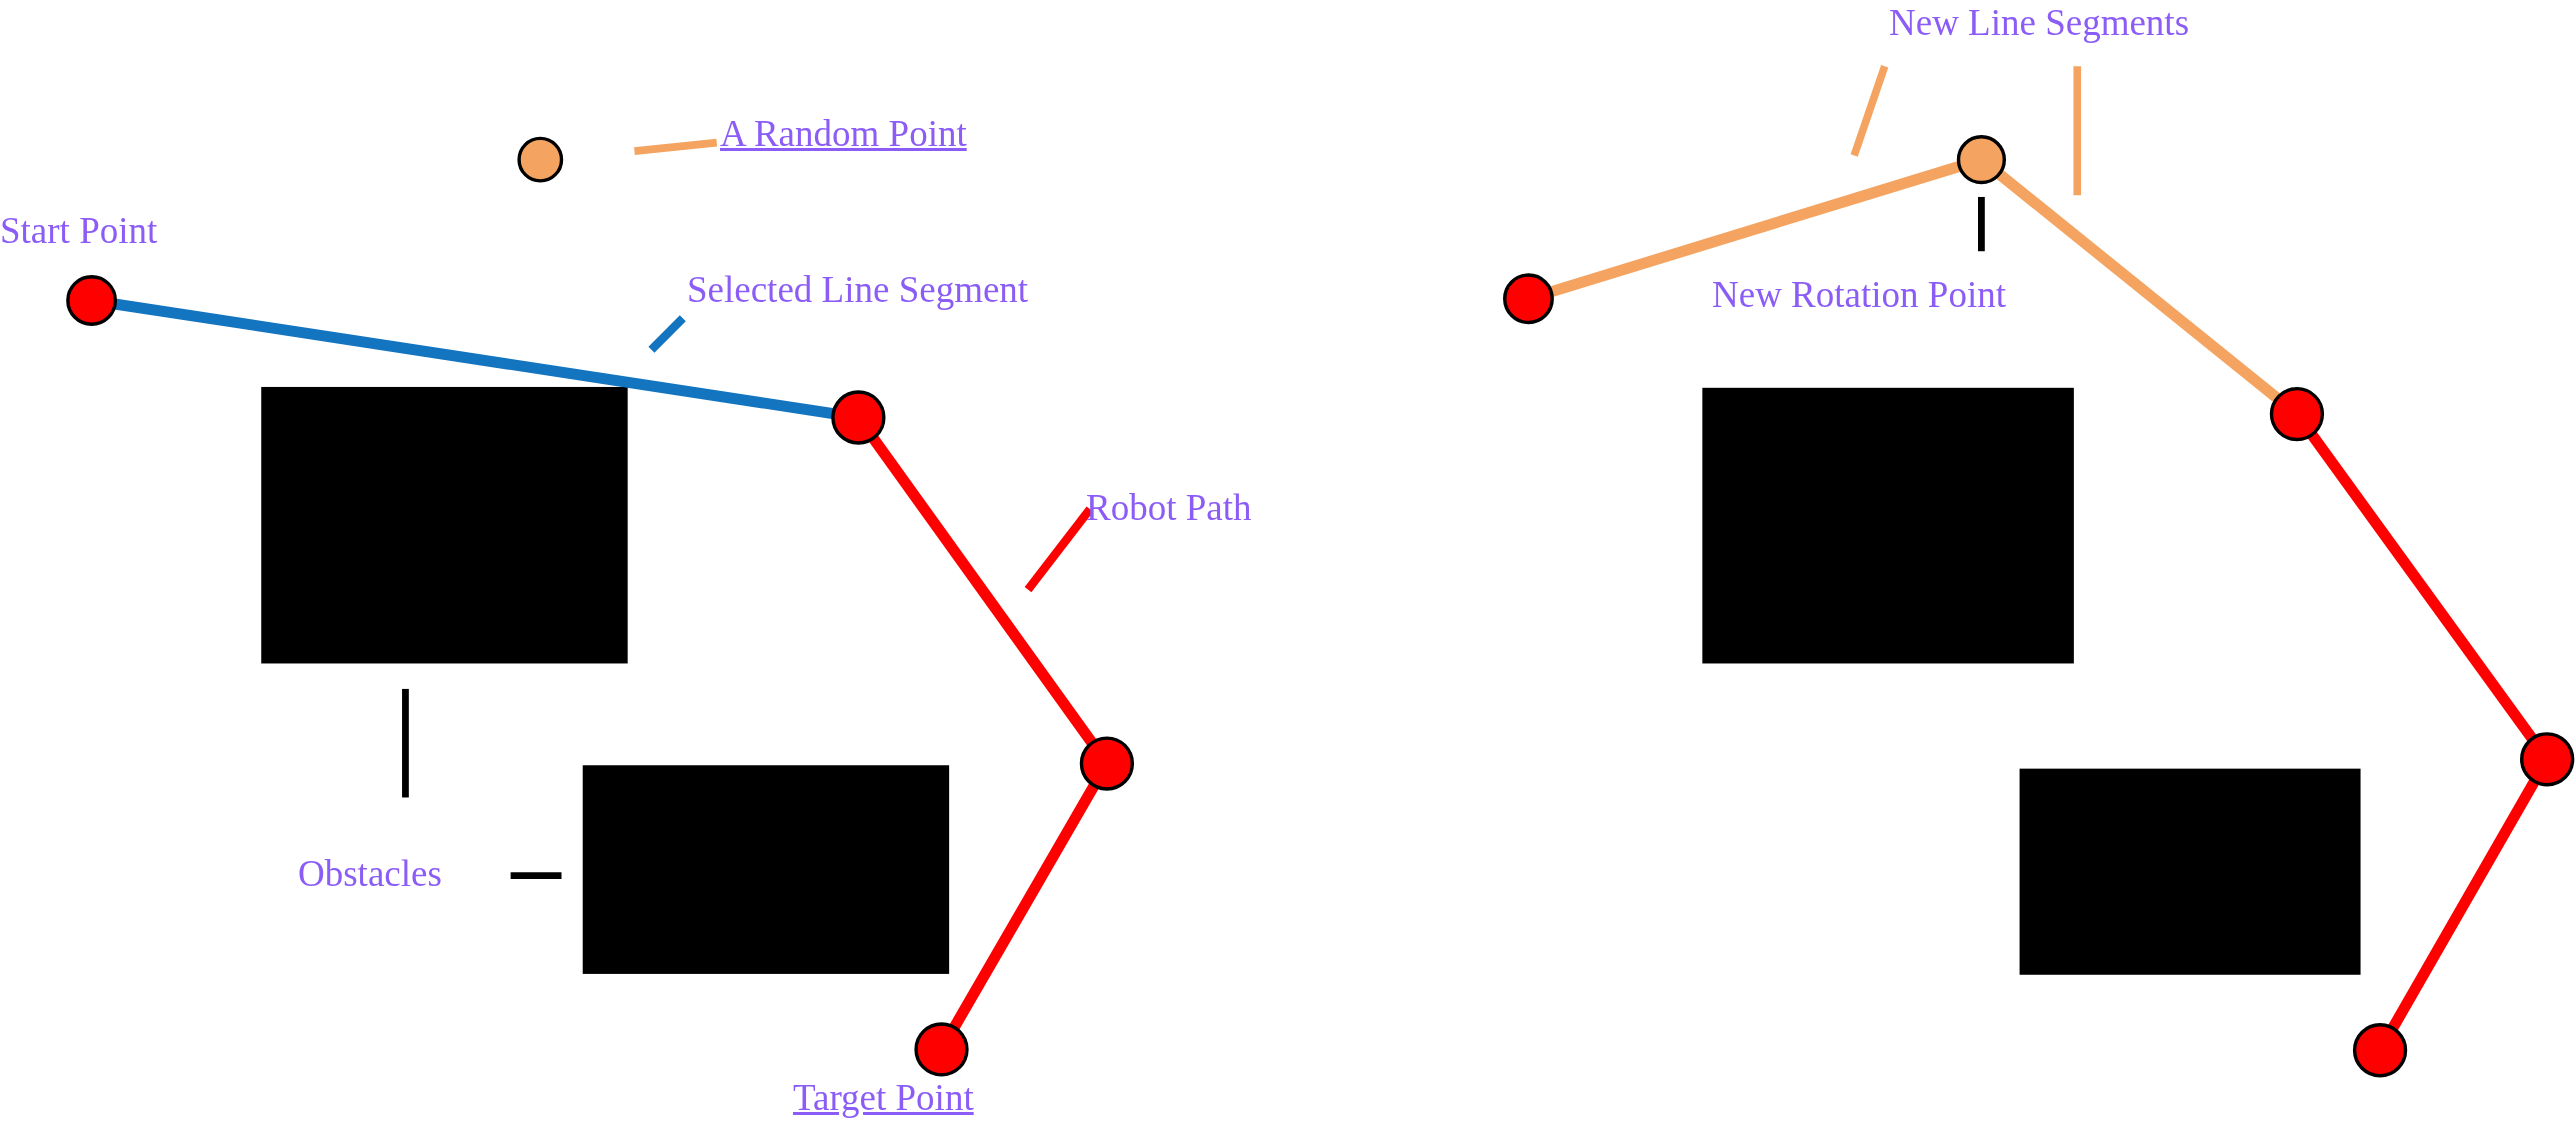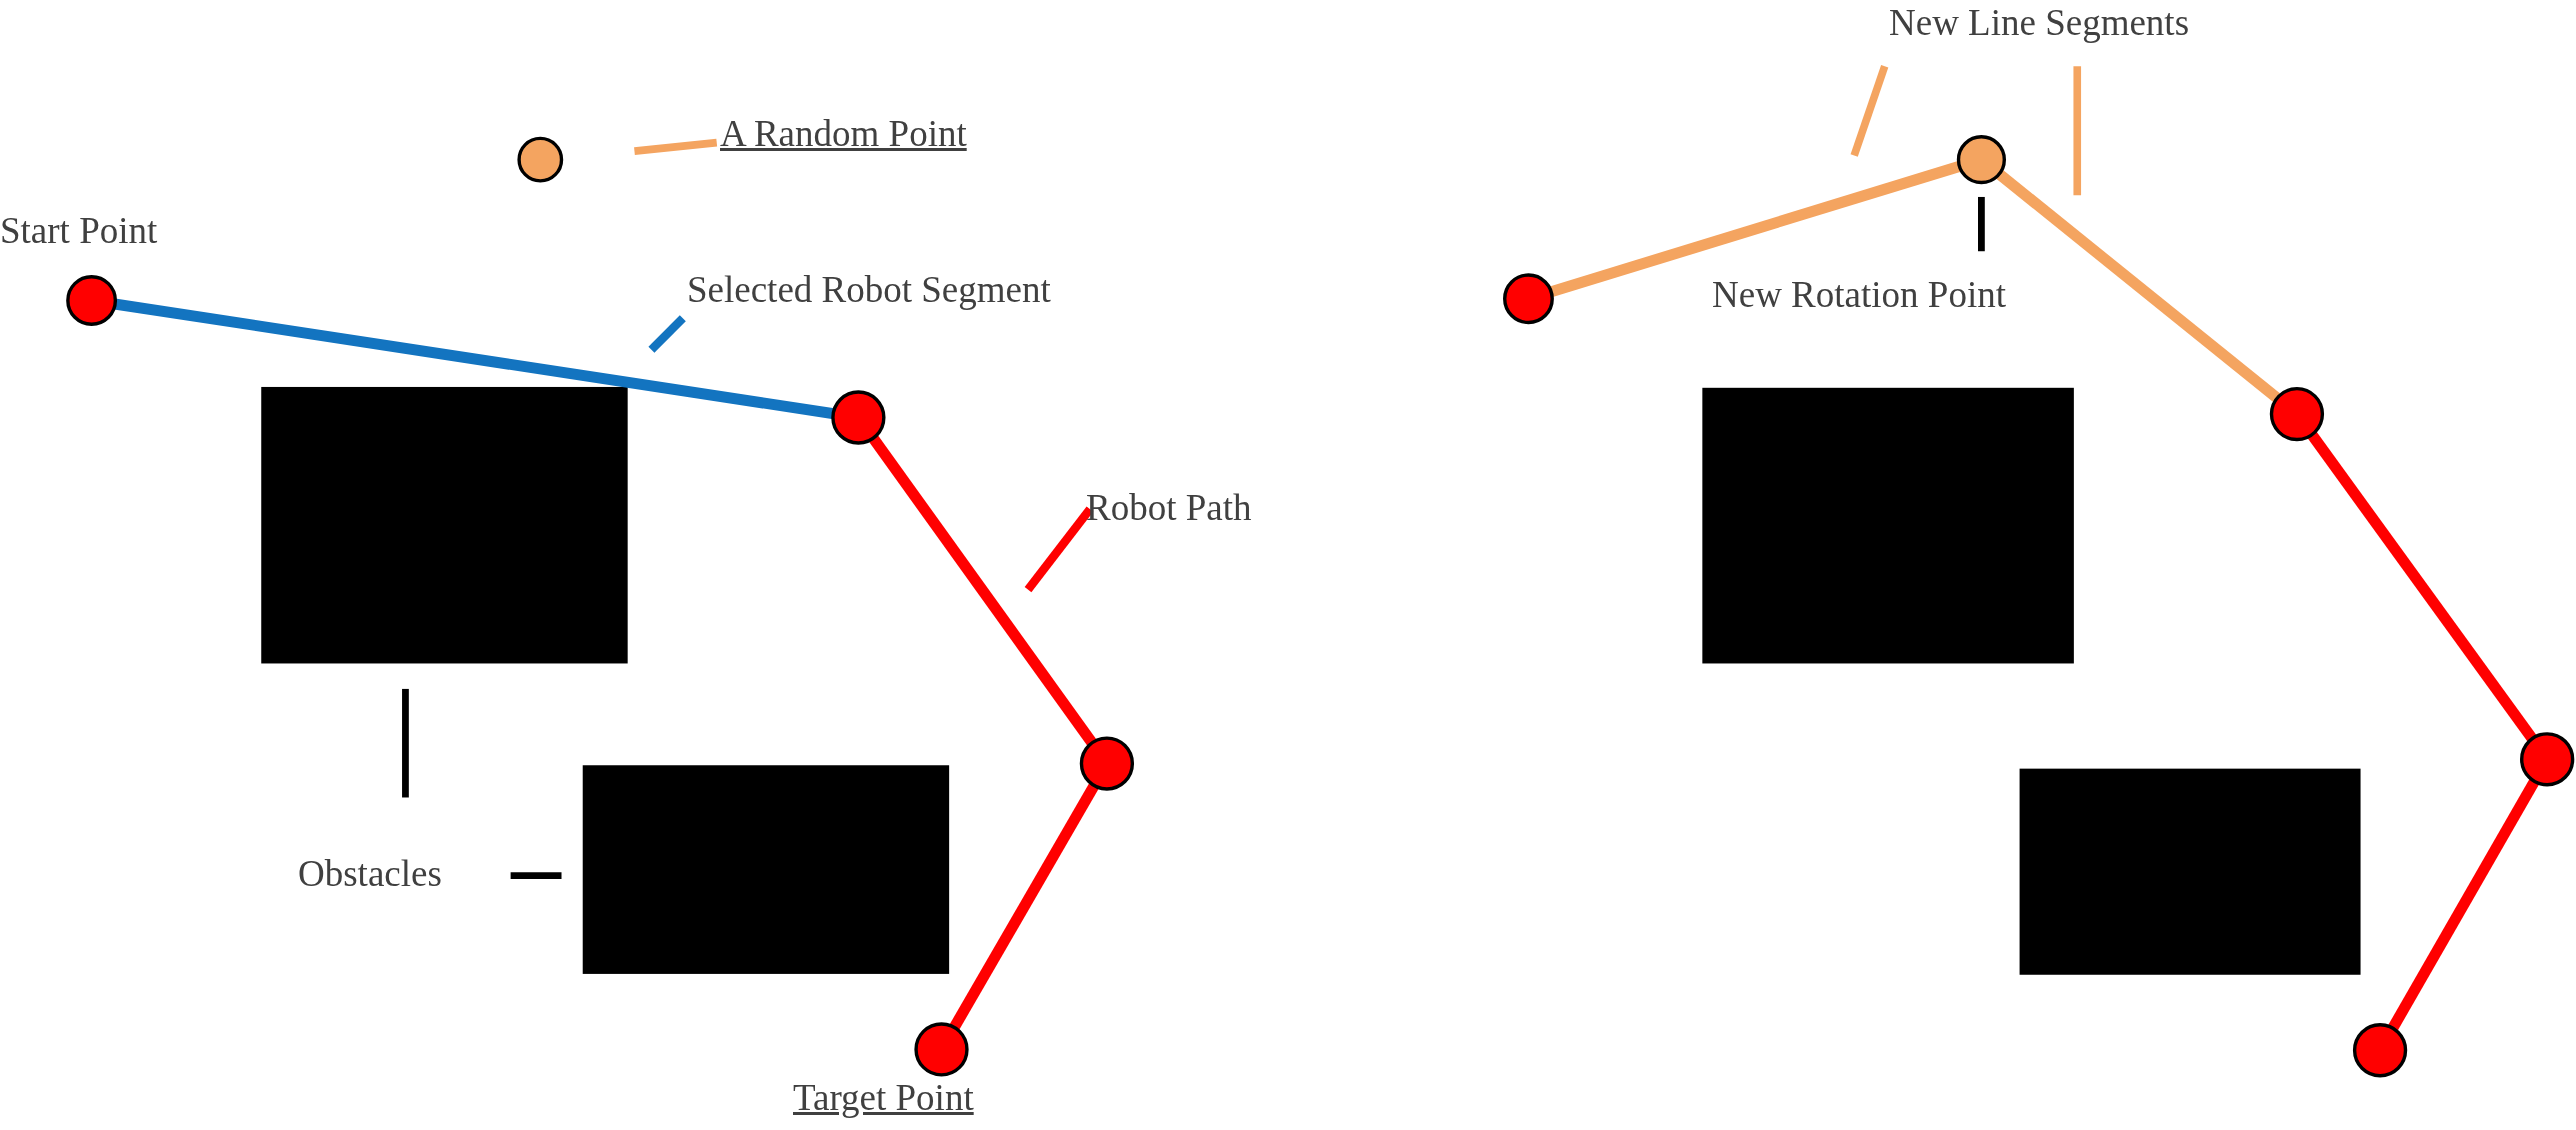--- a/index.html
+++ b/index.html
@@ -21,21 +21,21 @@
   }
   #scene {
     position: absolute;
     left: 0;
     top: 0;
     width: 2576px;
     height: 1131px;
   }
   .anno-label {
     position: absolute;
-    color: #404040;
+    color: #8b5cf6;
     font-family: "Liberation Serif", "DejaVu Serif", serif;
     font-size: 37px;
     line-height: 1.05;
     white-space: nowrap;
     user-select: none;
   }
 </style>
 </head>
 <body>
 
@@ -77,21 +77,21 @@
         <circle cx="2336" cy="188" r="27" fill="#F4A460" stroke="#000000" stroke-width="4"></circle>
         <circle cx="2708" cy="488" r="30" fill="#FF0000" stroke="#000000" stroke-width="4"></circle>
         <circle cx="3003" cy="895" r="30" fill="#FF0000" stroke="#000000" stroke-width="4"></circle>
         <circle cx="2806" cy="1238" r="30" fill="#FF0000" stroke="#000000" stroke-width="4"></circle>
       </g>
   </svg>
 
   <div id="labels-layer">
       <div class="anno-label" style="left: 0px; top: 212px;">Start Point</div>
       <div class="anno-label" style="left: 720px; top: 115px; text-decoration: underline;">A Random Point</div>
-      <div class="anno-label" style="left: 687px; top: 271px;">Selected Robot Segment</div>
+      <div class="anno-label" style="left: 687px; top: 271px;">Selected Line Segment</div>
       <div class="anno-label" style="left: 1086px; top: 489px;">Robot Path</div>
       <div class="anno-label" style="left: 298px; top: 855px;">Obstacles</div>
       <div class="anno-label" style="left: 793px; top: 1079px; text-decoration: underline;">Target Point</div>
       <div class="anno-label" style="left: 1889px; top: 4.2px;">New Line Segments</div>
       <div class="anno-label" style="left: 1712px; top: 276px;">New Rotation Point</div>
     </div>
 
 </div>
 
 

